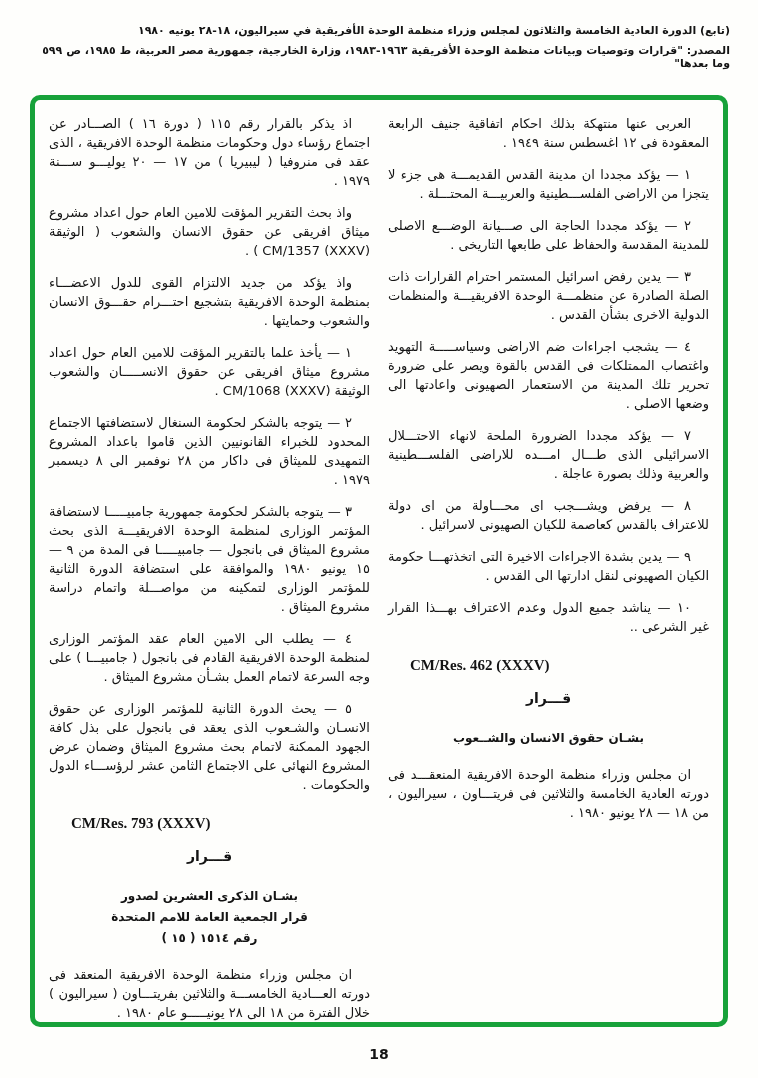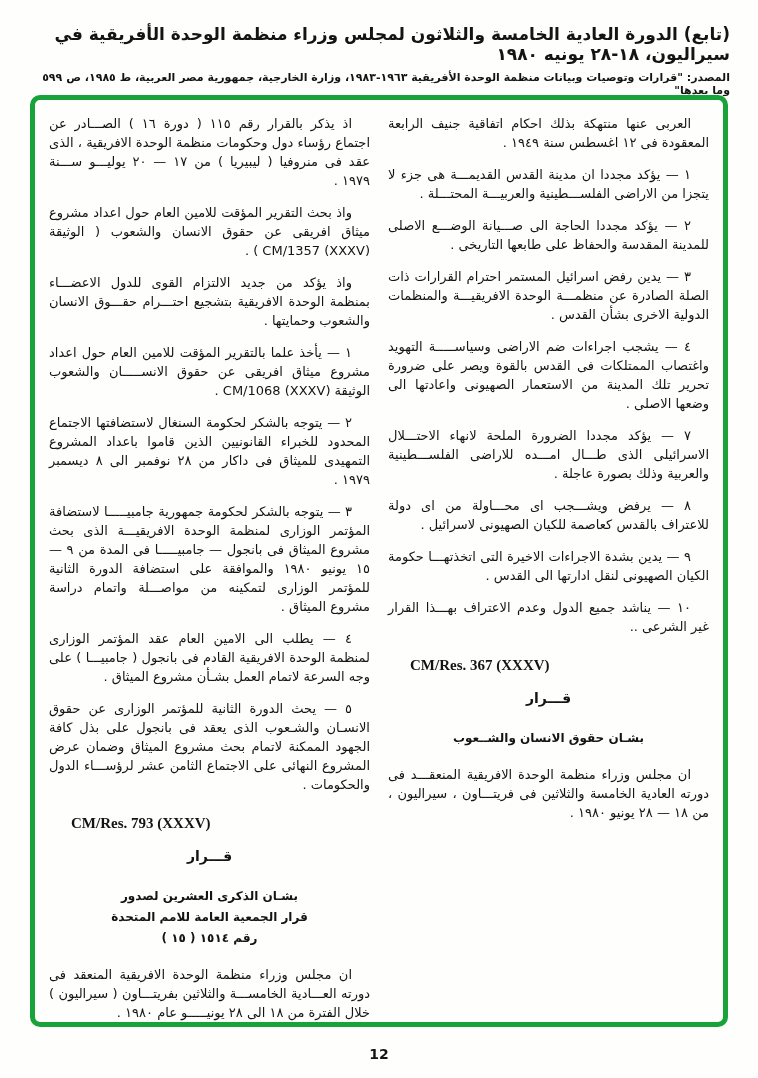--- a/index.html
+++ b/index.html
@@ -17,21 +17,21 @@
   
   .header {
     position: absolute;
     top: 24px;
     right: 28px;
     left: 28px;
     direction: rtl;
     text-align: right;
   }
   .header-line1 {
-    font-size: 17px;
+    font-size: 11px;
     font-weight: bold;
     letter-spacing: -0.2px;
   }
   .header-line2 {
     margin-top: 7px;
     font-size: 11px;
     font-weight: bold;
   }
   
   .frame {
@@ -121,21 +121,21 @@
       <div class="col">
         <p class="body-par">العربى عنها منتهكة بذلك احكام اتفاقية جنيف الرابعة المعقودة فى ١٢ اغسطس سنة ١٩٤٩ .</p>
         <p class="body-par">١ — يؤكد مجددا ان مدينة القدس القديمـــة هى جزء لا يتجزا من الاراضى الفلســـطينية والعربيـــة المحتـــلة .</p>
         <p class="body-par">٢ — يؤكد مجددا الحاجة الى صـــيانة الوضـــع الاصلى للمدينة المقدسة والحفاظ على طابعها التاريخى .</p>
         <p class="body-par">٣ — يدين رفض اسرائيل المستمر احترام القرارات ذات الصلة الصادرة عن منظمـــة الوحدة الافريقيـــة والمنظمات الدولية الاخرى بشأن القدس .</p>
         <p class="body-par">٤ — يشجب اجراءات ضم الاراضى وسياســـــة التهويد واغتصاب الممتلكات فى القدس بالقوة ويصر على ضرورة تحرير تلك المدينة من الاستعمار الصهيونى واعادتها الى وضعها الاصلى .</p>
         <p class="body-par">٧ — يؤكد مجددا الضرورة الملحة لانهاء الاحتـــلال الاسرائيلى الذى طـــال امـــده للاراضى الفلســـطينية والعربية وذلك بصورة عاجلة .</p>
         <p class="body-par">٨ — يرفض ويشـــجب اى محـــاولة من اى دولة للاعتراف بالقدس كعاصمة للكيان الصهيونى لاسرائيل .</p>
         <p class="body-par">٩ — يدين بشدة الاجراءات الاخيرة التى اتخذتهـــا حكومة الكيان الصهيونى لنقل ادارتها الى القدس .</p>
         <p class="body-par">١٠ — يناشد جميع الدول وعدم الاعتراف بهـــذا القرار غير الشرعى ..</p>
-        <div class="reference">CM/Res. 367 (XXXV)</div>
+        <div class="reference">CM/Res. 462 (XXXV)</div>
         <div class="decision-label">قـــرار</div>
         <div class="subject">بشـان حقوق الانسان والشــعوب</div>
         <p class="closing">ان مجلس وزراء منظمة الوحدة الافريقية المنعقـــد فى دورته العادية الخامسة والثلاثين فى فريتـــاون ، سيراليون ، من ١٨ — ٢٨ يونيو ١٩٨٠ .</p>
       </div>
 
       <div class="col">
         <p class="body-par">اذ يذكر بالقرار رقم ١١٥ ( دورة ١٦ ) الصـــادر عن اجتماع رؤساء دول وحكومات منظمة الوحدة الافريقية ، الذى عقد فى منروفيا ( ليبيريا ) من ١٧ — ٢٠ يوليـــو ســـنة ١٩٧٩ .</p>
         <p class="body-par">واذ بحث التقرير المؤقت للامين العام حول اعداد مشروع ميثاق افريقى عن حقوق الانسان والشعوب ( الوثيقة CM/1357 (XXXV) ) .</p>
         <p class="body-par">واذ يؤكد من جديد الالتزام القوى للدول الاعضـــاء بمنظمة الوحدة الافريقية بتشجيع احتـــرام حقـــوق الانسان والشعوب وحمايتها .</p>
         <p class="body-par">١ — يأخذ علما بالتقرير المؤقت للامين العام حول اعداد مشروع ميثاق افريقى عن حقوق الانســـــان والشعوب الوثيقة CM/1068 (XXXV) .</p>
@@ -149,15 +149,15 @@
           <div>بشـان الذكرى العشرين لصدور</div>
           <div>قرار الجمعية العامة للامم المتحدة</div>
           <div>رقم ١٥١٤ ( ١٥ )</div>
         </div>
         <p class="closing">ان مجلس وزراء منظمة الوحدة الافريقية المنعقد فى دورته العـــادية الخامســـة والثلاثين بفريتـــاون ( سيراليون ) خلال الفترة من ١٨ الى ٢٨ يونيـــــو عام ١٩٨٠ .</p>
       </div>
 
     </div>
   </div>
 
-  <div class="page-number">12</div>
+  <div class="page-number">18</div>
 
 </div>
 
 </body></html>

